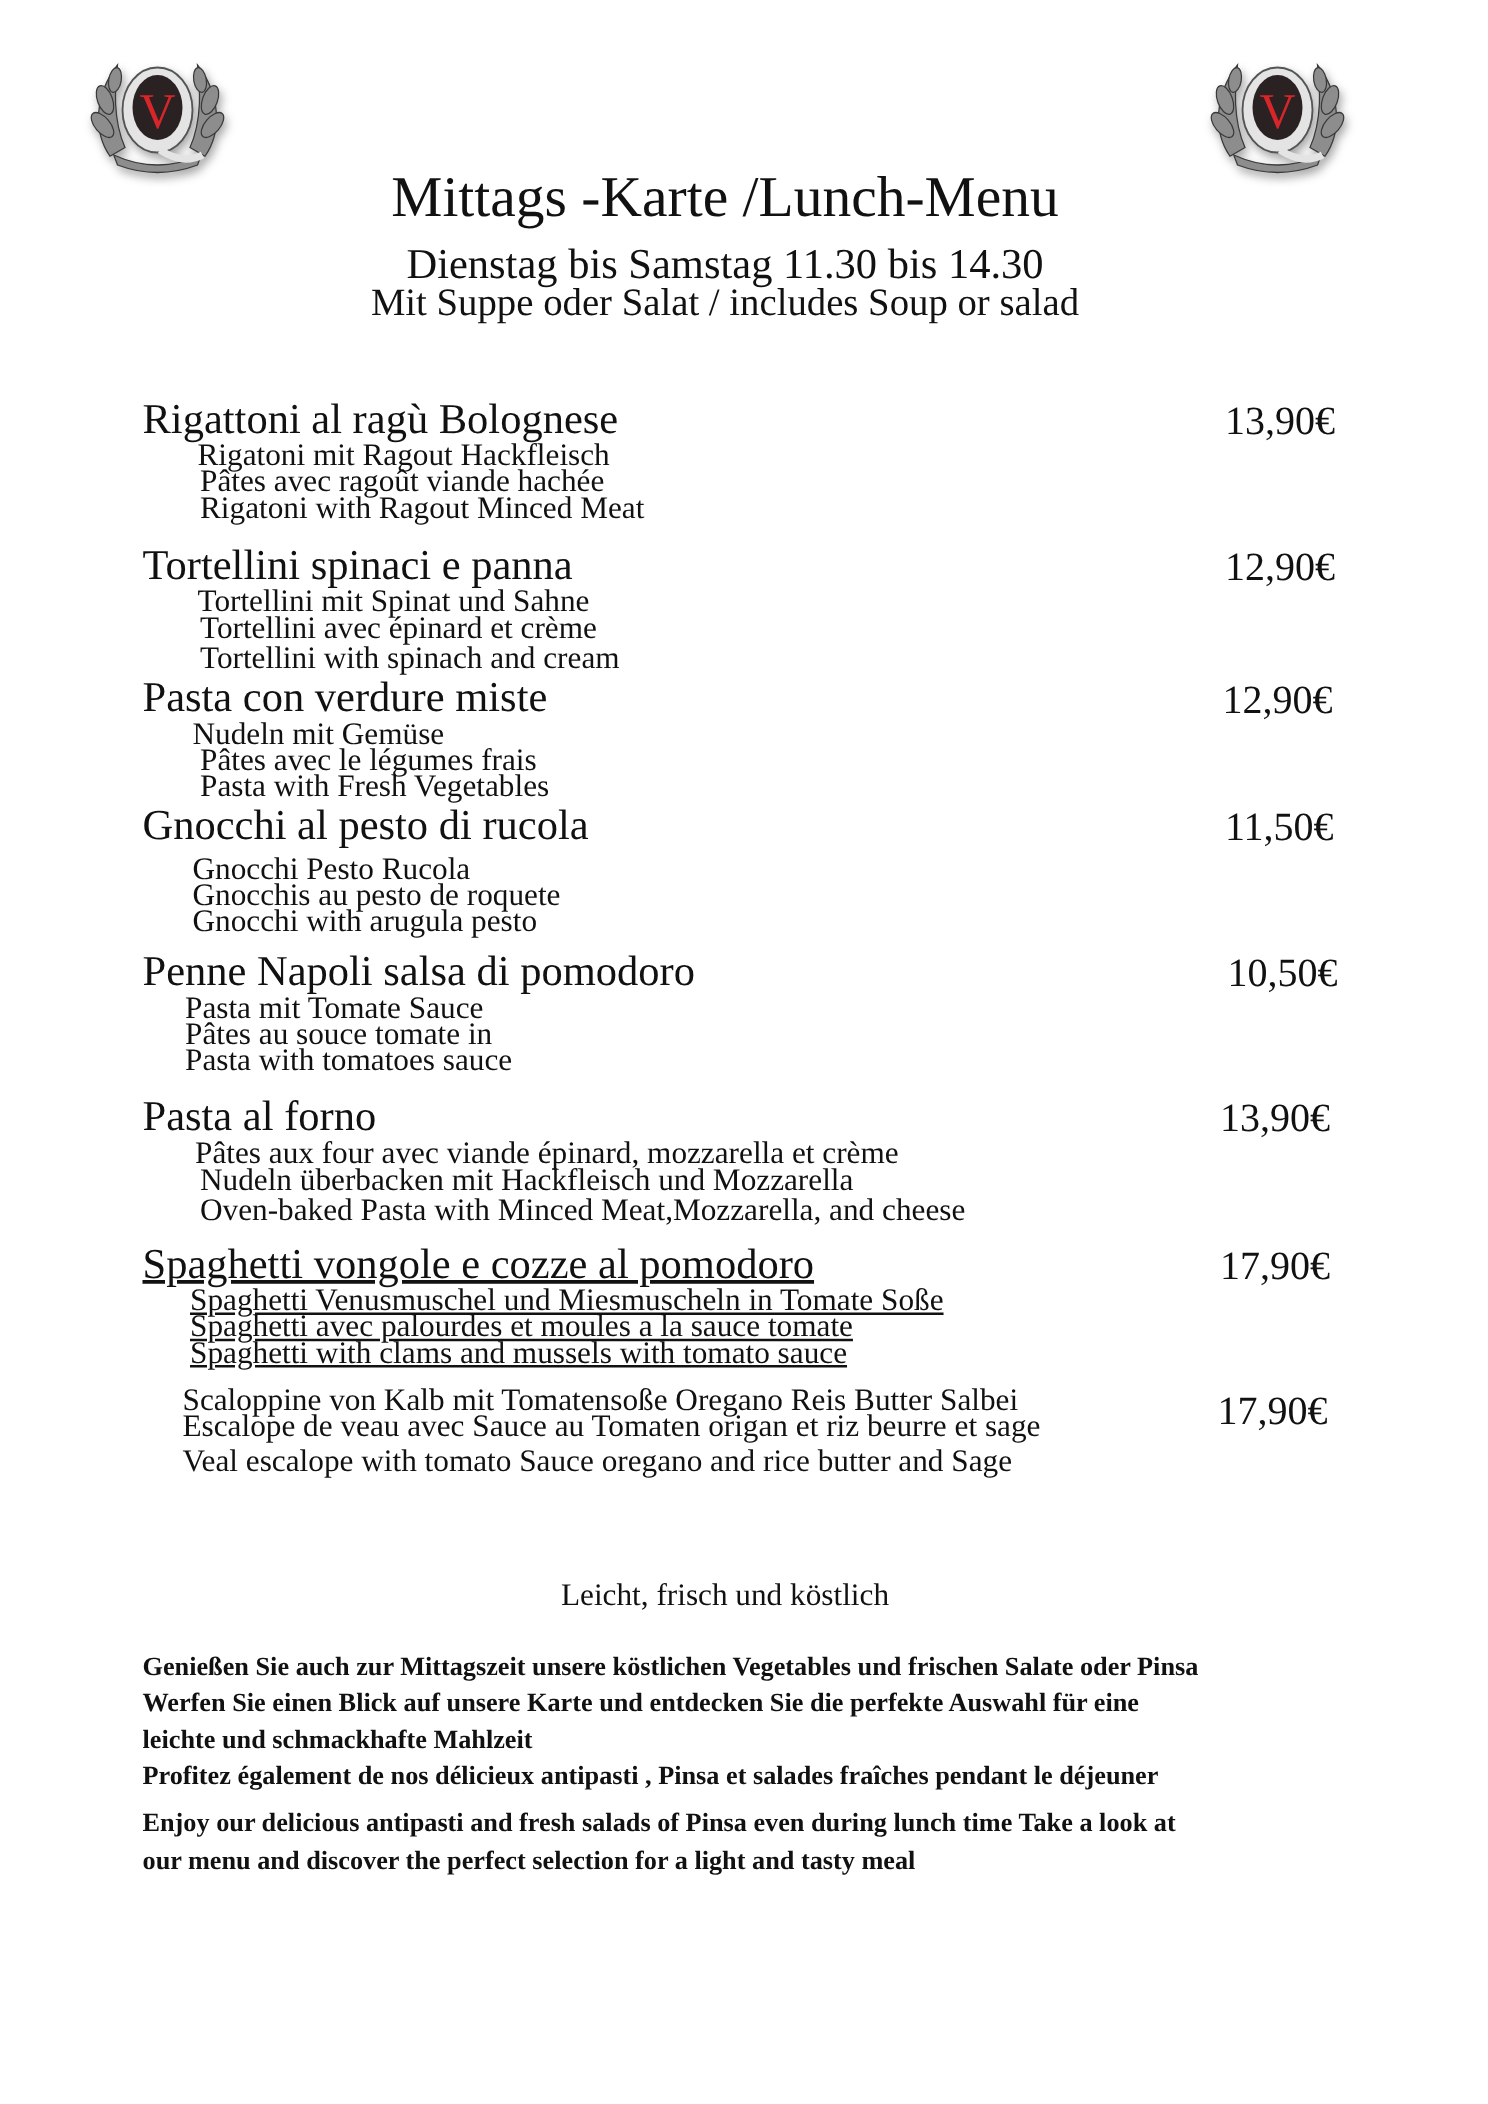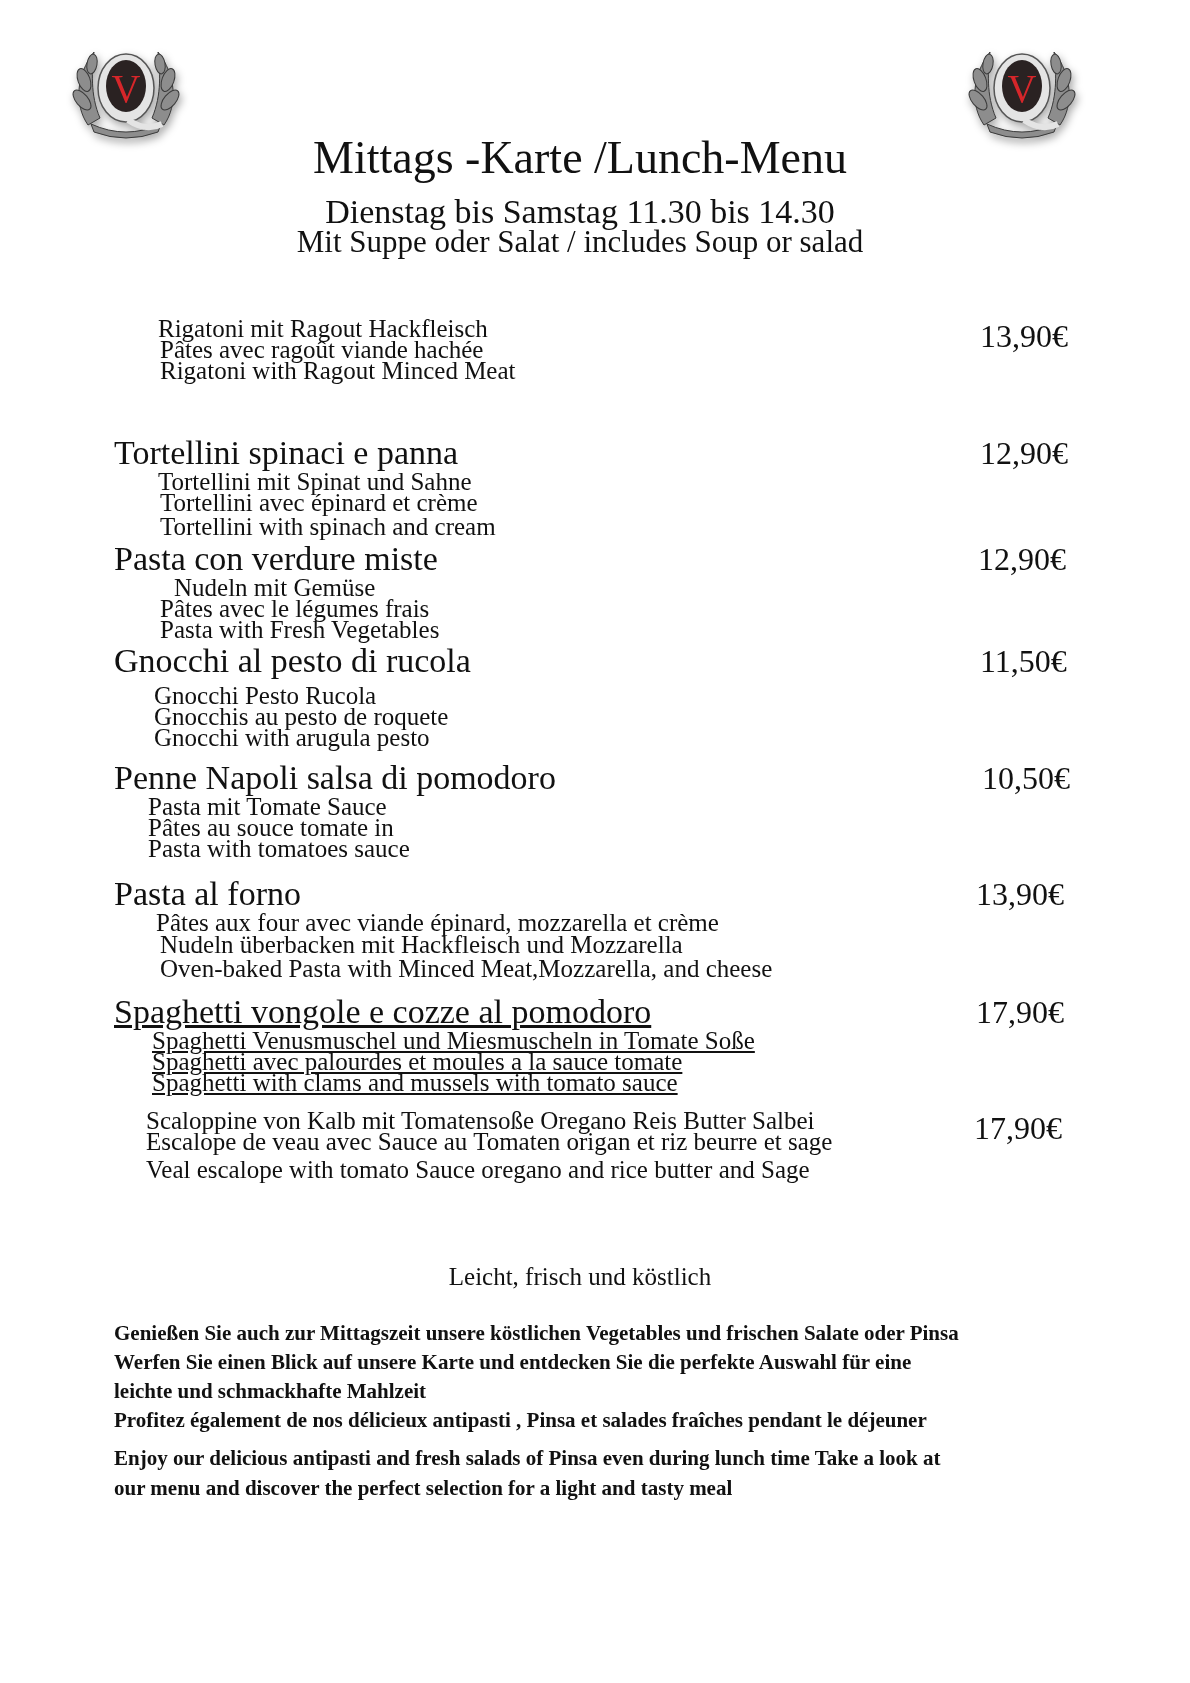--- a/index.html
+++ b/index.html
@@ -88,38 +88,39 @@
     <ellipse cx="60" cy="46" rx="20" ry="26" fill="#2a2222"></ellipse>
     <text x="60" y="62" text-anchor="middle" font-family="Liberation Serif, serif" font-size="40" fill="#d6262a">V</text>
   </svg>
 </div>
 
 <div class="title">Mittags -Karte /Lunch-Menu</div>
 <div class="subtitle">Dienstag bis Samstag 11.30 bis 14.30</div>
 <div class="subtitle2">Mit Suppe oder Salat / includes Soup or salad</div>
 
 <div class="dish" style="top:318px;">
+  <div class="dish-name">Rigattoni al ragù Bolognese</div>
   <div class="dish-price" style="left:866px;">13,90€</div>
   <div class="dish-desc" style="margin-left:44px;">Rigatoni mit  Ragout Hackfleisch</div>
   <div class="dish-desc" style="margin-left:46px;">Pâtes avec ragoût  viande hachée</div>
   <div class="dish-desc" style="margin-left:46px;">Rigatoni with Ragout Minced Meat</div>
 </div>
 
 <div class="dish" style="top:435px;">
   <div class="dish-name">Tortellini spinaci e panna</div>
   <div class="dish-price" style="left:866px;">12,90€</div>
   <div class="dish-desc" style="margin-left:44px;">Tortellini mit Spinat  und  Sahne</div>
   <div class="dish-desc" style="margin-left:46px;">Tortellini avec épinard   et crème</div>
   <div class="dish-desc" style="margin-left:46px; margin-top:3px;">Tortellini with spinach and cream</div>
 </div>
 
 <div class="dish" style="top:541px;">
   <div class="dish-name">Pasta con verdure miste</div>
   <div class="dish-price" style="left:864px;">12,90€</div>
-  <div class="dish-desc" style="margin-left:60px;">Nudeln mit Gemüse</div>
+  <div class="dish-desc" style="margin-left:40px;">Nudeln mit Gemüse</div>
   <div class="dish-desc" style="margin-left:46px;">Pâtes avec le légumes frais</div>
   <div class="dish-desc" style="margin-left:46px;">Pasta with Fresh Vegetables</div>
 </div>
 
 <div class="dish" style="top:643px;">
   <div class="dish-name">Gnocchi al pesto di rucola</div>
   <div class="dish-price" style="left:866px;">11,50€</div>
   <div class="dish-desc" style="margin-left:40px; margin-top:6px;">Gnocchi Pesto Rucola</div>
   <div class="dish-desc" style="margin-left:40px;">Gnocchis au pesto de roquete</div>
   <div class="dish-desc" style="margin-left:40px;">Gnocchi with arugula pesto</div>

